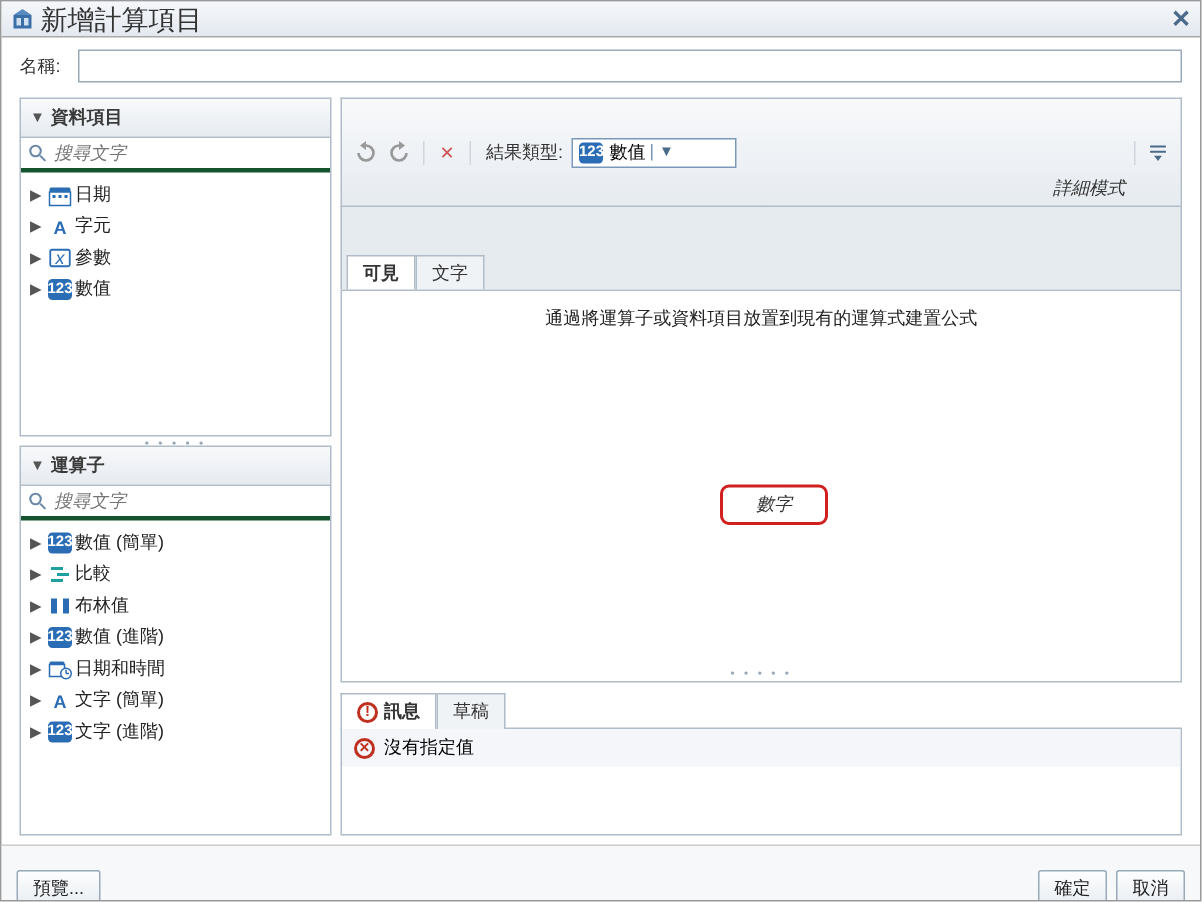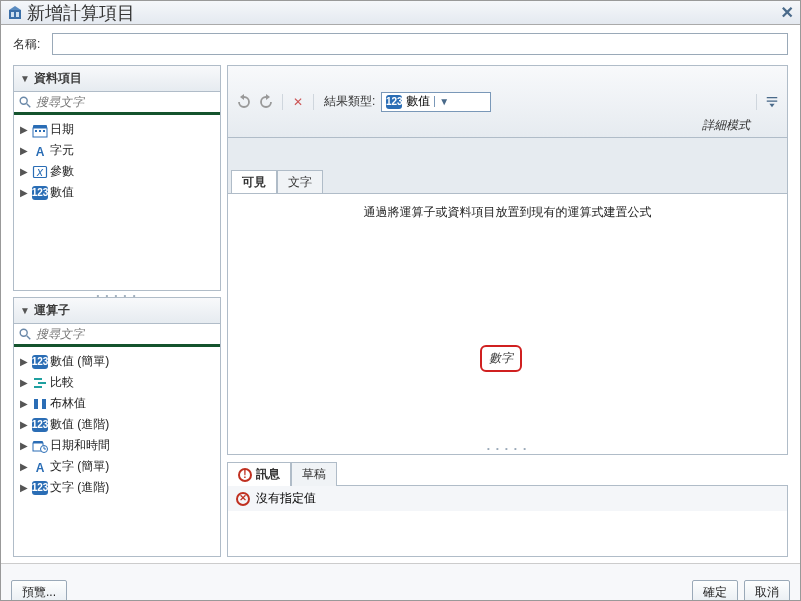--- a/index.html
+++ b/index.html
@@ -41,21 +41,21 @@
   .toolbar-spacer { flex: 1; }
   .detail-mode { font-style: italic; color: #333; margin-top: 48px; }
   
   .tabs { border: 1px solid #b0bcc8; border-bottom: none; background: #e6ebf0; padding: 3px 3px 0; display: flex; gap: 0; }
   .tab { border: 1px solid #b0bcc8; border-bottom: none; padding: 3px 10px; background: #f0f3f6; color: #333; cursor: pointer; position: relative; top: 1px; margin-top: 28px; }
   .tab.active { background: #fff; font-weight: bold; }
   
   .formula-area { border: 1px solid #b0bcc8; flex: 1; background: #fff; position: relative; display: flex; flex-direction: column; }
   .formula-hint { text-align: center; padding: 10px 0 0; color: #222; }
   .formula-canvas { flex: 1; position: relative; }
-  .drop-chip { position: absolute; left: 252px; top: 124px; border: 2px solid #d02020; border-radius: 6px; padding: 3px 7px; color: #333; font-style: italic; background: #fff; }
+  .drop-chip { position: absolute; left: 252px; top: 102px; border: 2px solid #d02020; border-radius: 6px; padding: 3px 22px; color: #333; font-style: italic; background: #fff; }
   .grip-h { text-align: center; color: #9aa9b8; font-size: 8px; letter-spacing: 2px; padding: 1px 0; }
   
   .msg-area { margin-top: 6px; display: flex; flex-direction: column; }
   .msg-tabs { display: flex; gap: 0; }
   .msg-tab { border: 1px solid #b0bcc8; border-bottom: none; padding: 3px 10px; background: #f0f3f6; color: #333; cursor: pointer; position: relative; top: 1px; display: inline-flex; align-items: center; gap: 4px; }
   .msg-tab.active { background: #fff; font-weight: bold; }
   .msg-body { border: 1px solid #b0bcc8; background: #fff; height: 72px; overflow: auto; }
   .msg-row { display: flex; align-items: center; gap: 6px; padding: 4px 8px; background: #f4f6f9; }
   
   .footer { border-top: 1px solid #ccc; padding: 6px 10px; display: flex; align-items: center; gap: 6px; background: #f7f8fa; }

